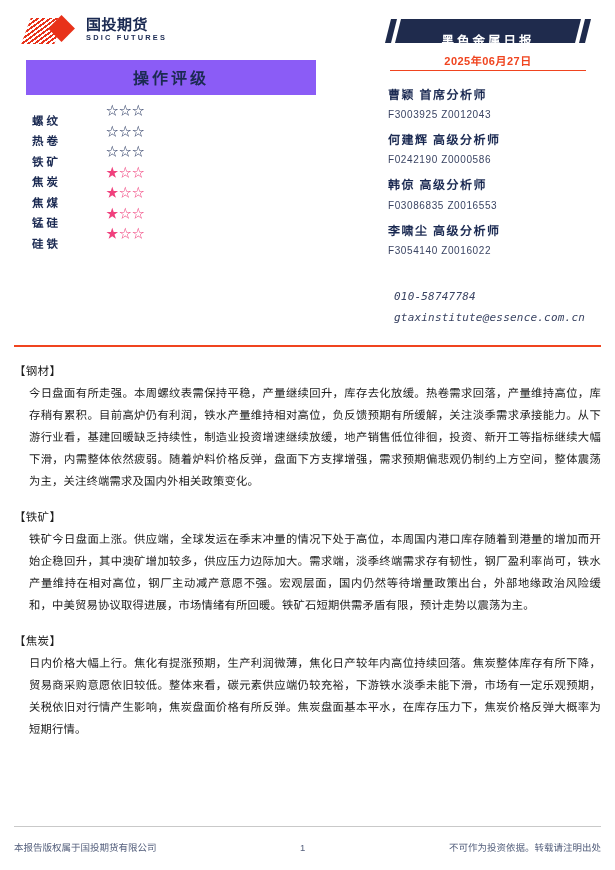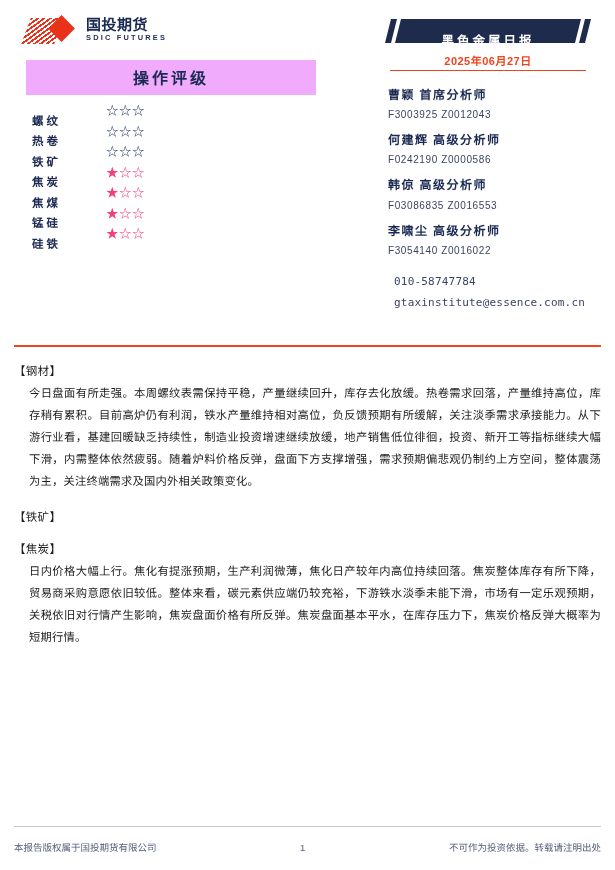--- a/index.html
+++ b/index.html
@@ -81,21 +81,21 @@
   }
 
   
   .rating-panel {
     position: absolute;
     left: 26px;
     top: 60px;
     width: 290px;
   }
   .rating-title {
-    background: #f0abfc;
+    background: #8b5cf6;
     text-align: center;
     font-size: 16px;
     font-weight: bold;
     color: #1b2a52;
     padding: 5px 0 6px;
     letter-spacing: 3px;
     font-family: "Liberation Serif", "DejaVu Serif", serif;
   }
   .rating-rows {
     margin-top: 6px;
@@ -210,22 +210,23 @@
     line-height: 1.6;
   }
   .analyst-code {
     font-size: 10px;
     color: #3a4463;
     font-family: "Liberation Sans", "DejaVu Sans", sans-serif;
     letter-spacing: 0.6px;
     line-height: 1.9;
   }
   .contact {
-    margin-top: 12px;
+    margin-top: 27px;
     padding-left: 6px;
+    font-style: italic;
   }
   .contact div {
     font-size: 11px;
     color: #3a4463;
     font-family: "DejaVu Sans Mono", "Liberation Mono", monospace;
     letter-spacing: 0.2px;
     line-height: 1.9;
   }
 
   .header-rule {
@@ -381,20 +382,21 @@
   <div class="header-rule"></div>
 </div>
 
 <div class="body-content" id="report-body">
     <div class="section">
       <div class="section-title">【钢材】</div>
       <div class="section-body">今日盘面有所走强。本周螺纹表需保持平稳，产量继续回升，库存去化放缓。热卷需求回落，产量维持高位，库存稍有累积。目前高炉仍有利润，铁水产量维持相对高位，负反馈预期有所缓解，关注淡季需求承接能力。从下游行业看，基建回暖缺乏持续性，制造业投资增速继续放缓，地产销售低位徘徊，投资、新开工等指标继续大幅下滑，内需整体依然疲弱。随着炉料价格反弹，盘面下方支撑增强，需求预期偏悲观仍制约上方空间，整体震荡为主，关注终端需求及国内外相关政策变化。</div>
     </div>
     <div class="section">
       <div class="section-title">【铁矿】</div>
+      <div class="section-body">铁矿今日盘面上涨。供应端，全球发运在季末冲量的情况下处于高位，本周国内港口库存随着到港量的增加而开始企稳回升，其中澳矿增加较多，供应压力边际加大。需求端，淡季终端需求存有韧性，钢厂盈利率尚可，铁水产量维持在相对高位，钢厂主动减产意愿不强。宏观层面，国内仍然等待增量政策出台，外部地缘政治风险缓和，中美贸易协议取得进展，市场情绪有所回暖。铁矿石短期供需矛盾有限，预计走势以震荡为主。</div>
     </div>
     <div class="section">
       <div class="section-title">【焦炭】</div>
       <div class="section-body">日内价格大幅上行。焦化有提涨预期，生产利润微薄，焦化日产较年内高位持续回落。焦炭整体库存有所下降，贸易商采购意愿依旧较低。整体来看，碳元素供应端仍较充裕，下游铁水淡季未能下滑，市场有一定乐观预期，关税依旧对行情产生影响，焦炭盘面价格有所反弹。焦炭盘面基本平水，在库存压力下，焦炭价格反弹大概率为短期行情。</div>
     </div>
   </div>
 
 <div class="footer-rule"></div>
 <div class="footer">
   <div>本报告版权属于国投期货有限公司</div>

